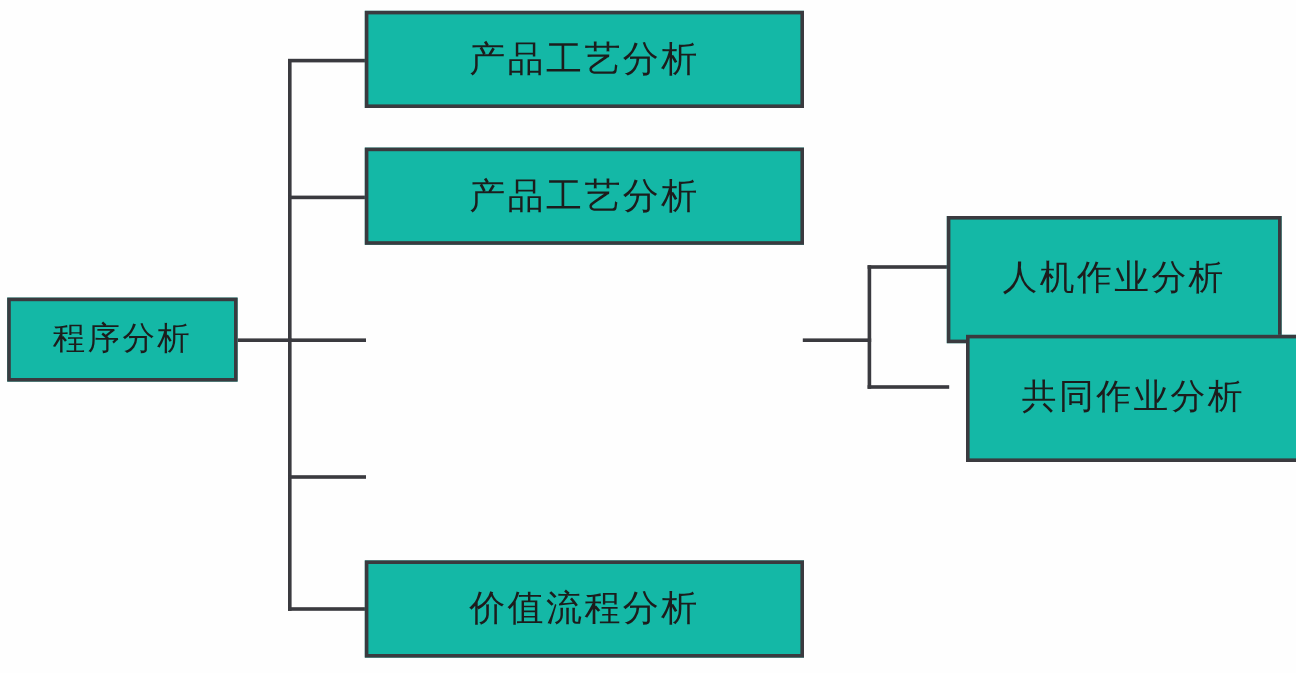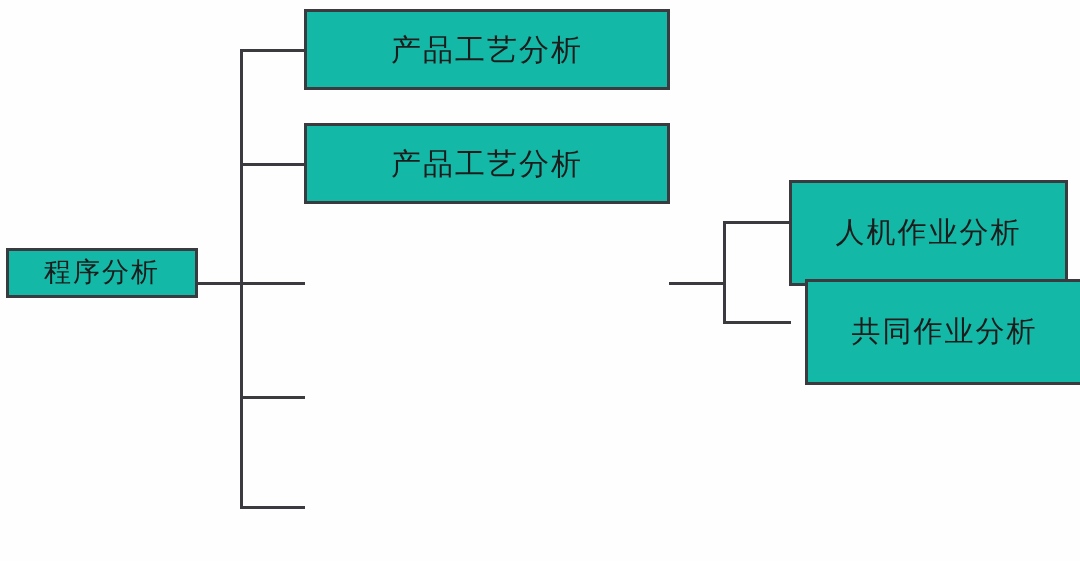--- a/index.html
+++ b/index.html
@@ -30,21 +30,21 @@
   }
   .node-label {
     display: block;
     white-space: nowrap;
   }
   
   .node.root {
     left: 6px;
     top: 248px;
     width: 192px;
-    height: 50px;
+    height: 70px;
     font-size: 27px;
   }
   
   .node.mid {
     left: 304px;
     width: 366px;
     height: 81px;
     font-size: 30px;
   }
   .node.mid-0 { top: 9px; }
@@ -107,20 +107,23 @@
   <div class="node root">
     <span class="node-label">程序分析</span>
   </div>
 
   <div class="node mid mid-0">
     <span class="node-label">产品工艺分析</span>
   </div>
   <div class="node mid mid-1">
     <span class="node-label">产品工艺分析</span>
   </div>
+  <div class="node mid mid-4">
+    <span class="node-label">价值流程分析</span>
+  </div>
 
   <div class="node leaf leaf-0">
     <span class="node-label">人机作业分析</span>
   </div>
   <div class="node leaf leaf-1">
     <span class="node-label">共同作业分析</span>
   </div>
 
 </div>
 

